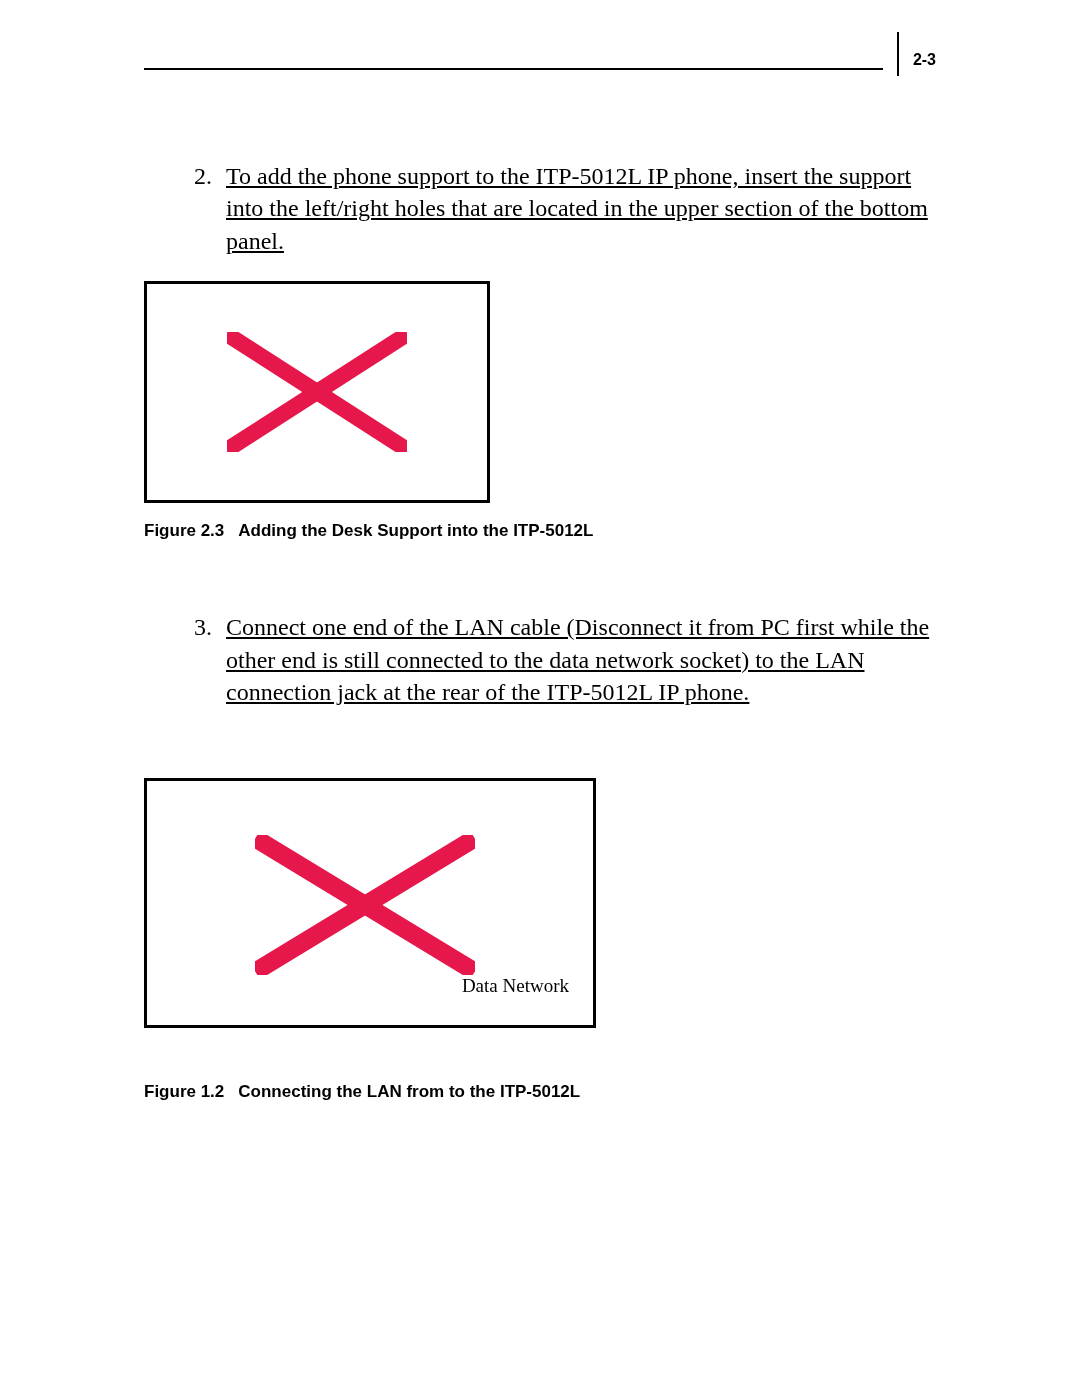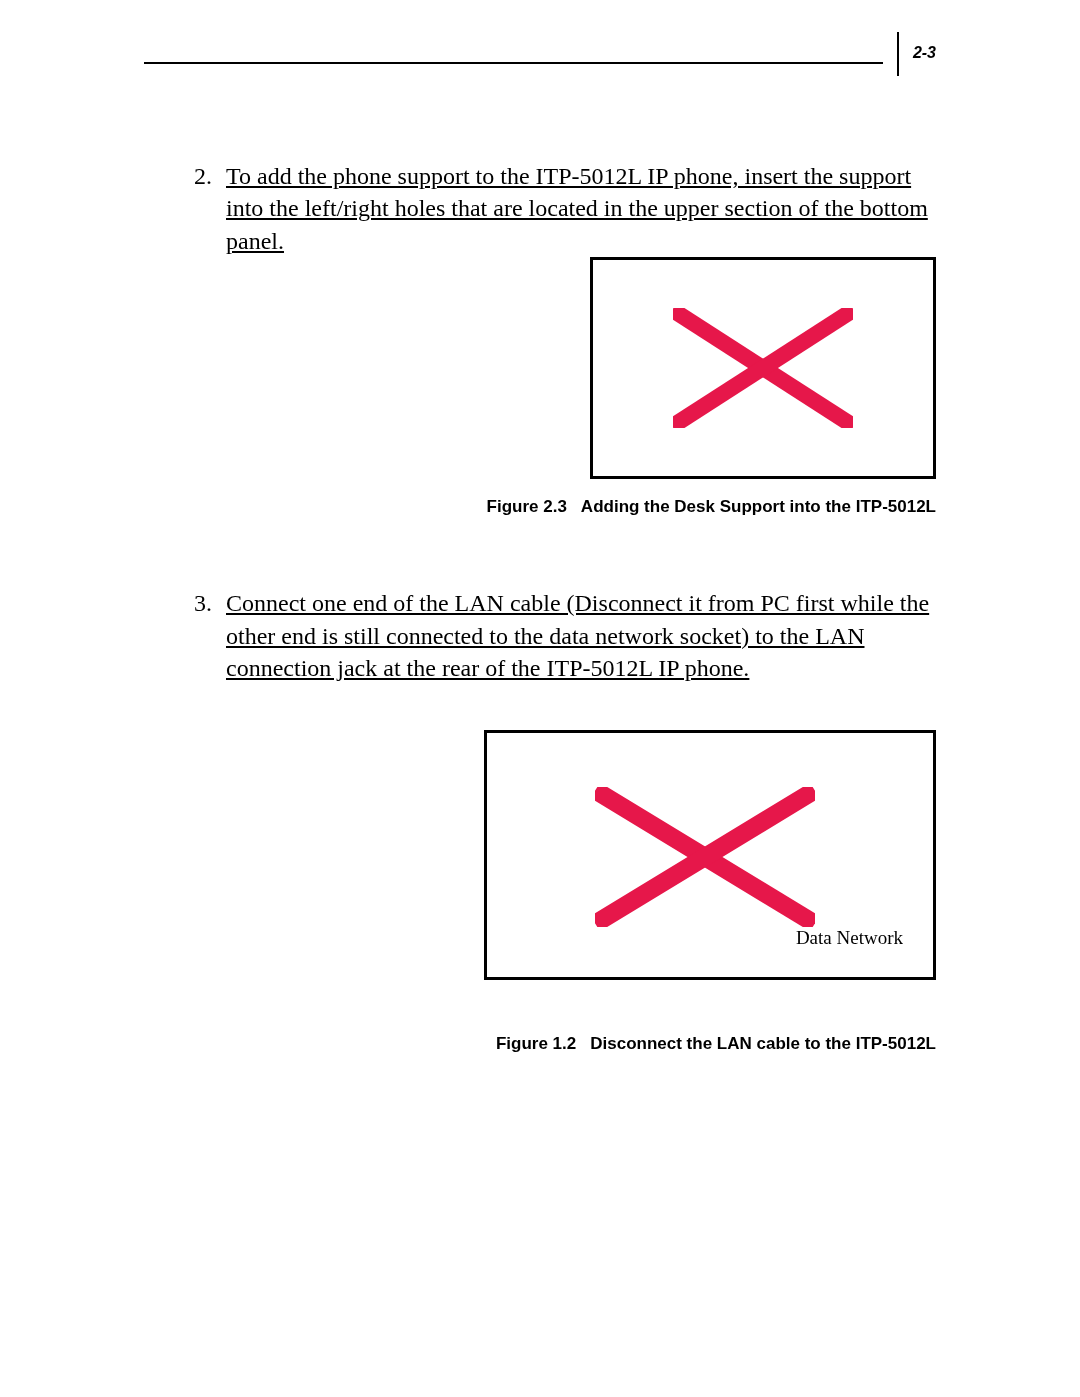--- a/index.html
+++ b/index.html
@@ -13,22 +13,21 @@
   }
   .page {
     box-sizing: border-box;
     width: 1080px;
     height: 1397px;
     padding: 32px 144px 60px 144px;
     position: relative;
   }
   .header-row {
     display: flex;
-    align-items: flex-start;
-    font-style: italic;
+    align-items: center;
   }
   .header-rule {
     flex: 1 1 auto;
     border-top: 2px solid #000;
     margin-top: 30px;
   }
   .header-sep {
     width: 2px;
     height: 44px;
     background: #000;
@@ -54,41 +53,42 @@
   }
   .step .num {
     min-width: 32px;
   }
   .step .txt {
     flex: 1 1 auto;
     text-decoration: underline;
   }
 
   .figure-wrap {
-    text-align: right;
+    margin-top: 24px;
+    text-align: left;
   }
   .fig-box {
     display: inline-block;
     border: 3px solid #000;
     position: relative;
     background: #fff;
   }
   .fig-a { width: 340px; height: 216px; }
   .fig-b { width: 446px; height: 244px; }
 
   .broken-x {
     position: absolute;
     pointer-events: none;
   }
   .fig-a .broken-x { left: 80px; top: 48px; width: 180px; height: 120px; }
   .fig-b .broken-x { left: 108px; top: 54px; width: 220px; height: 140px; }
 
   .fig-b .label {
     position: absolute;
-    right: 30px;
+    right: 24px;
     bottom: 28px;
     font-size: 19px;
     font-family: "Times New Roman", Times, serif;
   }
 
   .caption {
     margin-top: 14px;
     font-family: Arial, Helvetica, sans-serif;
     font-weight: bold;
     font-size: 17px;
@@ -141,18 +141,18 @@
     <div class="figure-wrap">
       <div class="fig-box fig-b">
         <svg class="broken-x" viewBox="0 0 220 140">
           <line x1="8" y1="8" x2="212" y2="132" stroke="#e6174a" stroke-width="18" stroke-linecap="square"></line>
           <line x1="212" y1="8" x2="8" y2="132" stroke="#e6174a" stroke-width="18" stroke-linecap="square"></line>
         </svg>
         <div class="label">Data Network</div>
       </div>
       <div class="spacer-3"></div>
       <div class="caption">
-        <span>Figure 1.2</span><span class="gap"></span><span>Disconnect the LAN cable to the ITP-5012L</span>
+        <span>Figure 1.2</span><span class="gap"></span><span>Connecting the LAN from to the ITP-5012L</span>
       </div>
     </div>
 
   </div>
 </div>
 
 </body></html>

